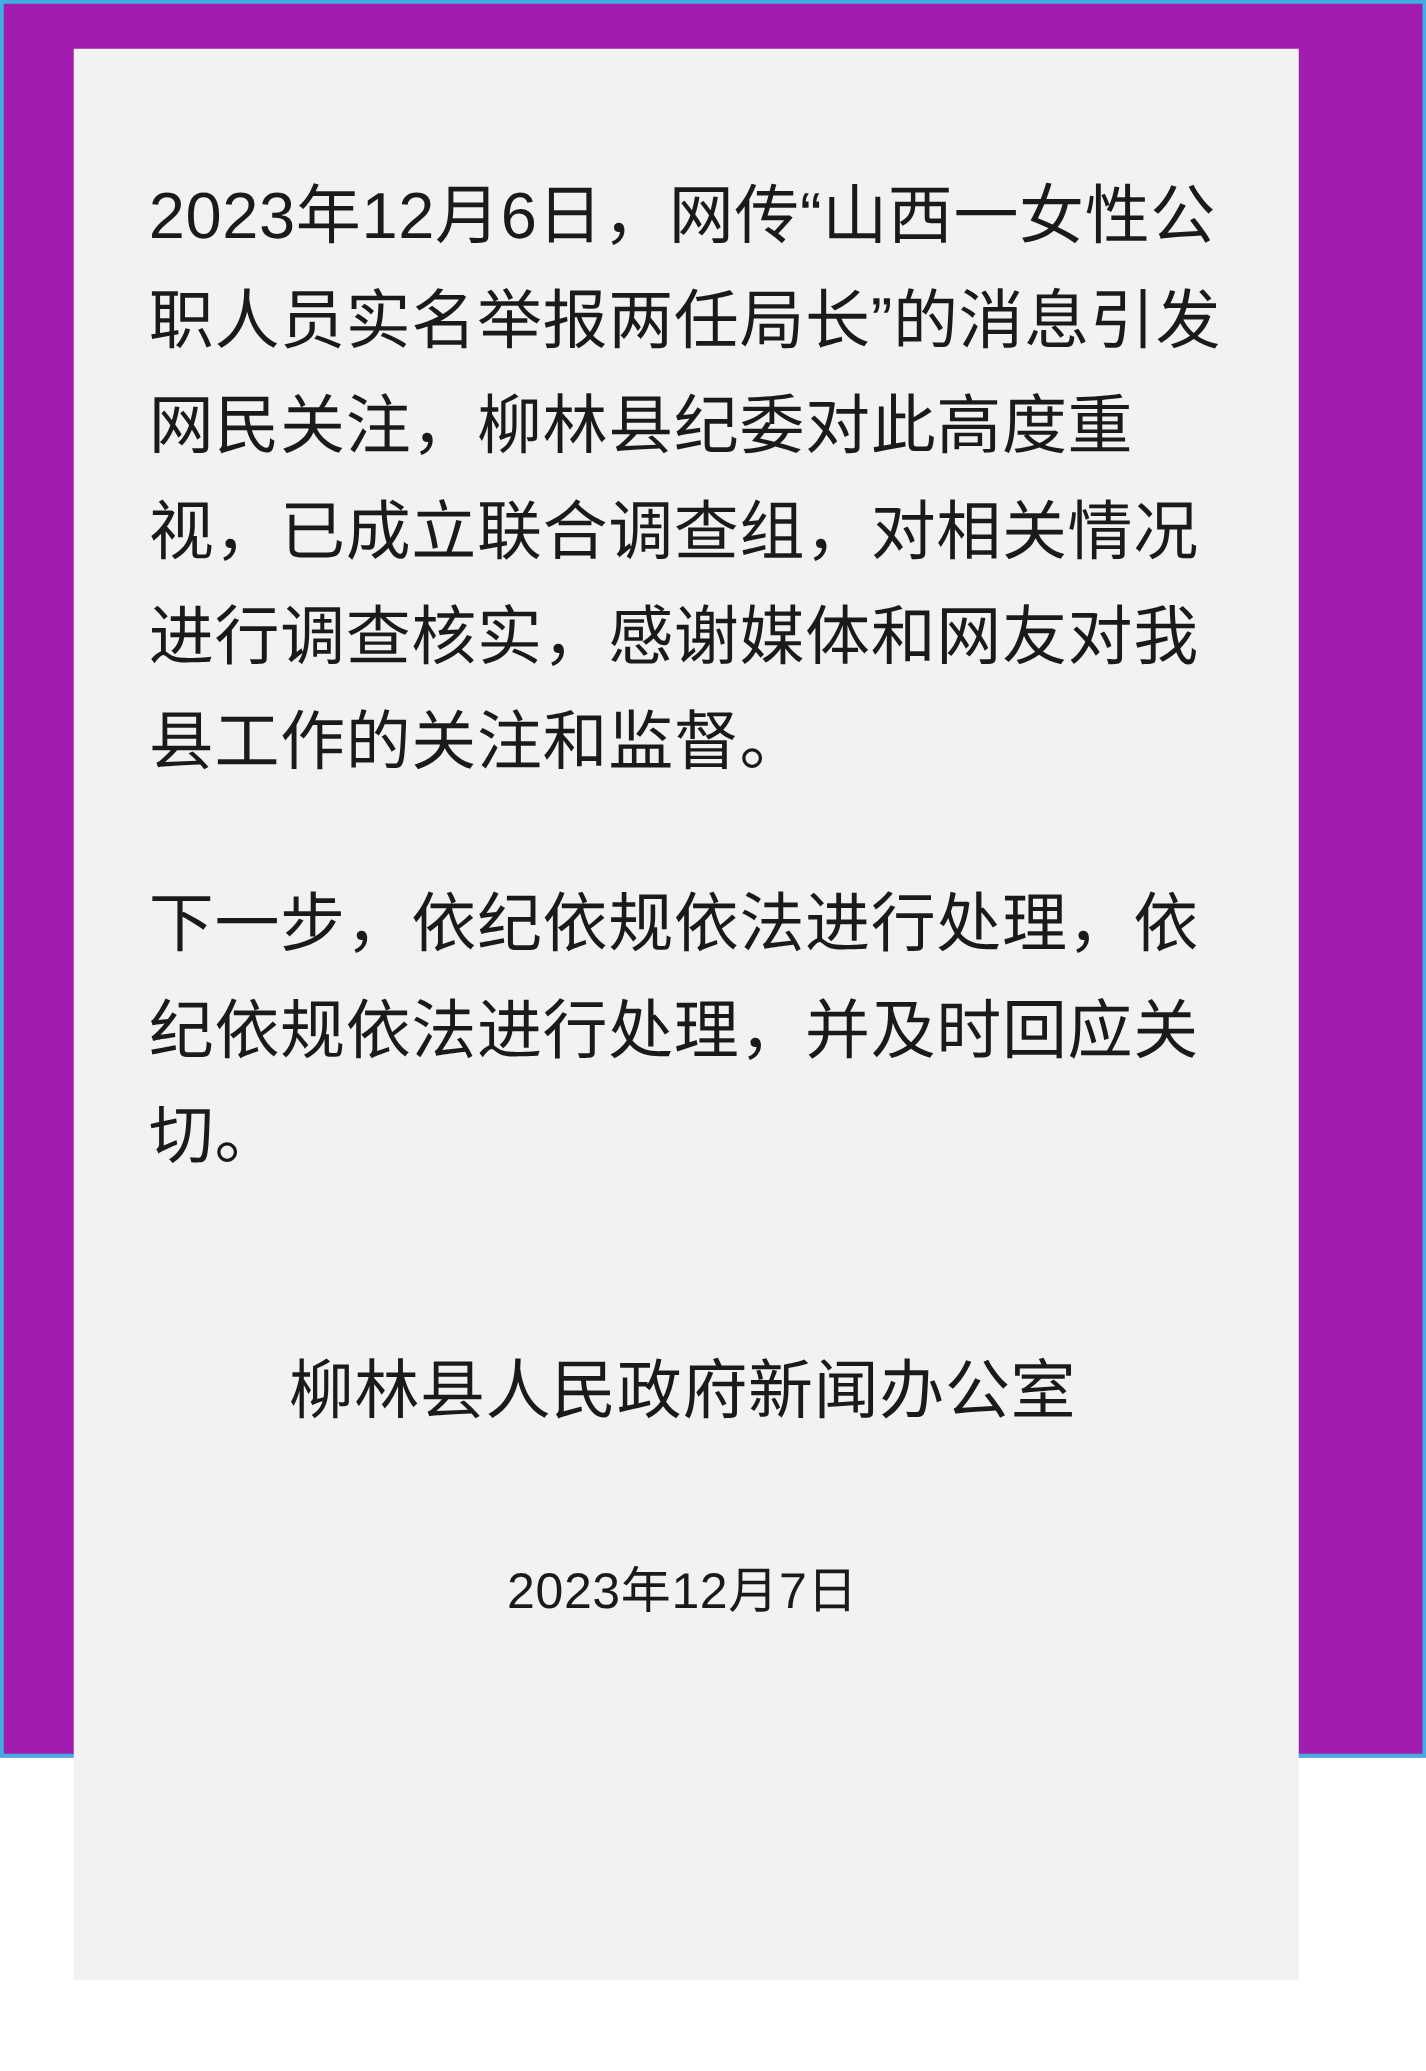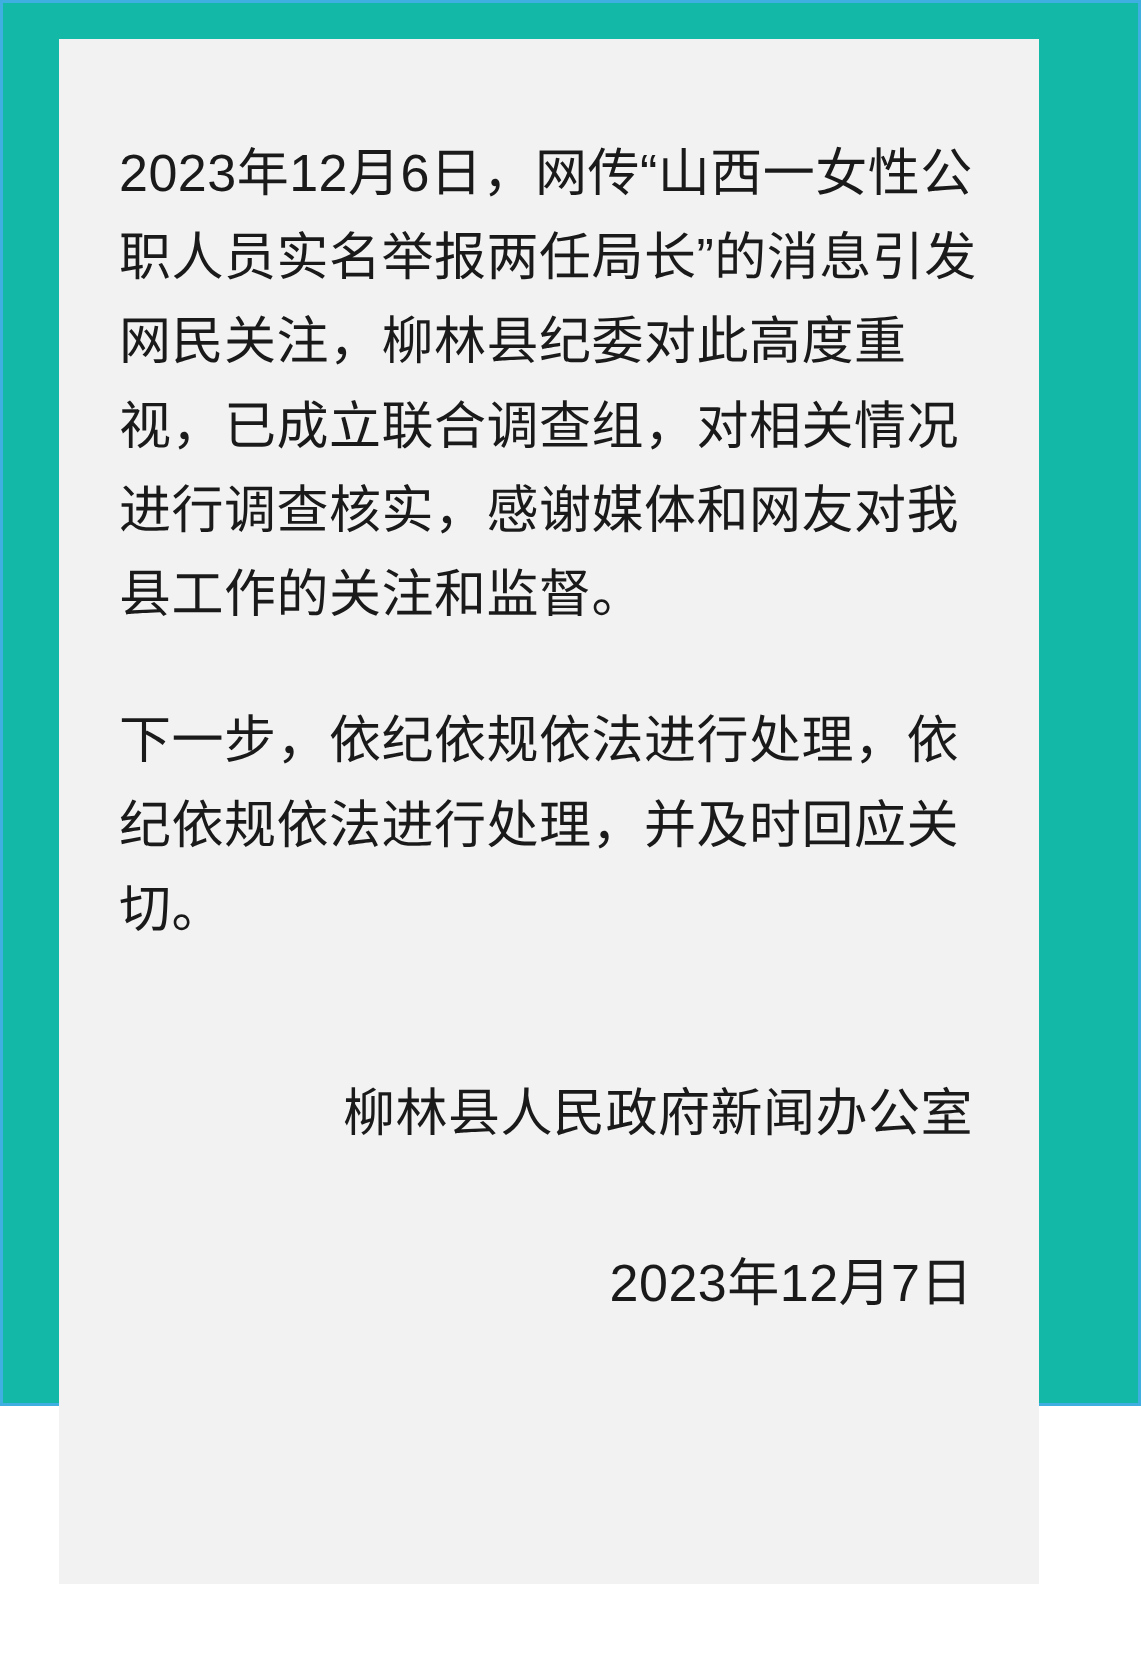--- a/index.html
+++ b/index.html
@@ -12,21 +12,21 @@
     width: 1141px;
     height: 1657px;
     font-family: "Liberation Sans", "DejaVu Sans", sans-serif;
     -webkit-font-smoothing: antialiased;
   }
   .page {
     position: relative;
     width: 1141px;
     height: 1406px;
     box-sizing: border-box;
-    background: #14b8a6;
+    background: #a21caf;
     border: 3px solid #3faee0;
   }
   .document-card {
     position: absolute;
     left: 56px;
     top: 36px;
     width: 980px;
     height: 1545px;
     box-sizing: border-box;
     background: #f2f2f2;
@@ -40,32 +40,32 @@
     text-align: left;
     white-space: pre-wrap;
     word-break: break-all;
     margin: 0;
   }
   .paragraph-gap {
     height: 62px;
   }
   .signature-block {
     margin-top: 120px;
-    text-align: right;
+    text-align: center;
   }
   .signature {
     font-size: 52px;
     line-height: 1.62;
     color: #1a1a1a;
     letter-spacing: 0.5px;
     margin: 0;
     padding-right: 6px;
   }
   .date-line {
-    font-size: 52px;
+    font-size: 40px;
     line-height: 1.62;
     color: #1a1a1a;
     letter-spacing: 0.5px;
     margin: 0;
     margin-top: 86px;
     padding-right: 6px;
   }
 </style>
 </head>
 <body>

